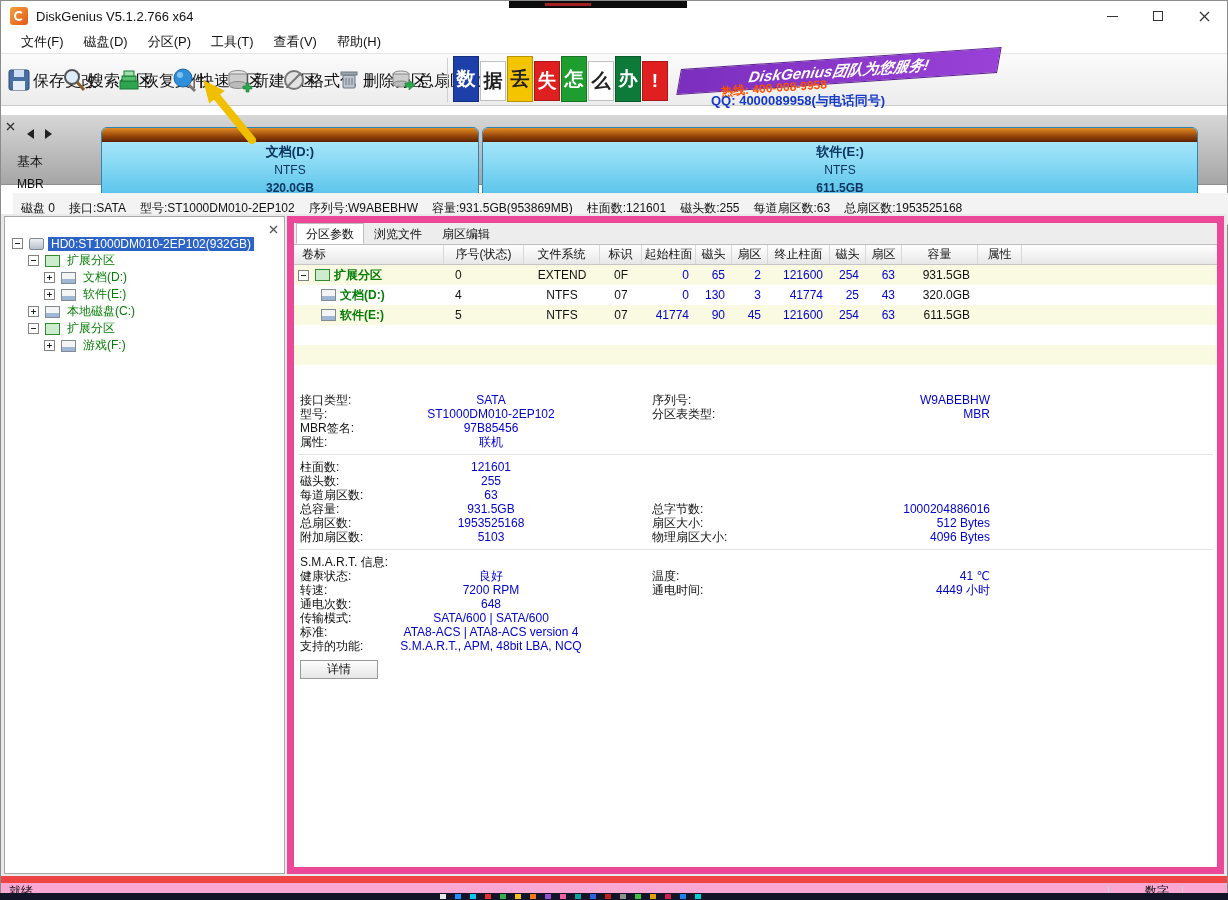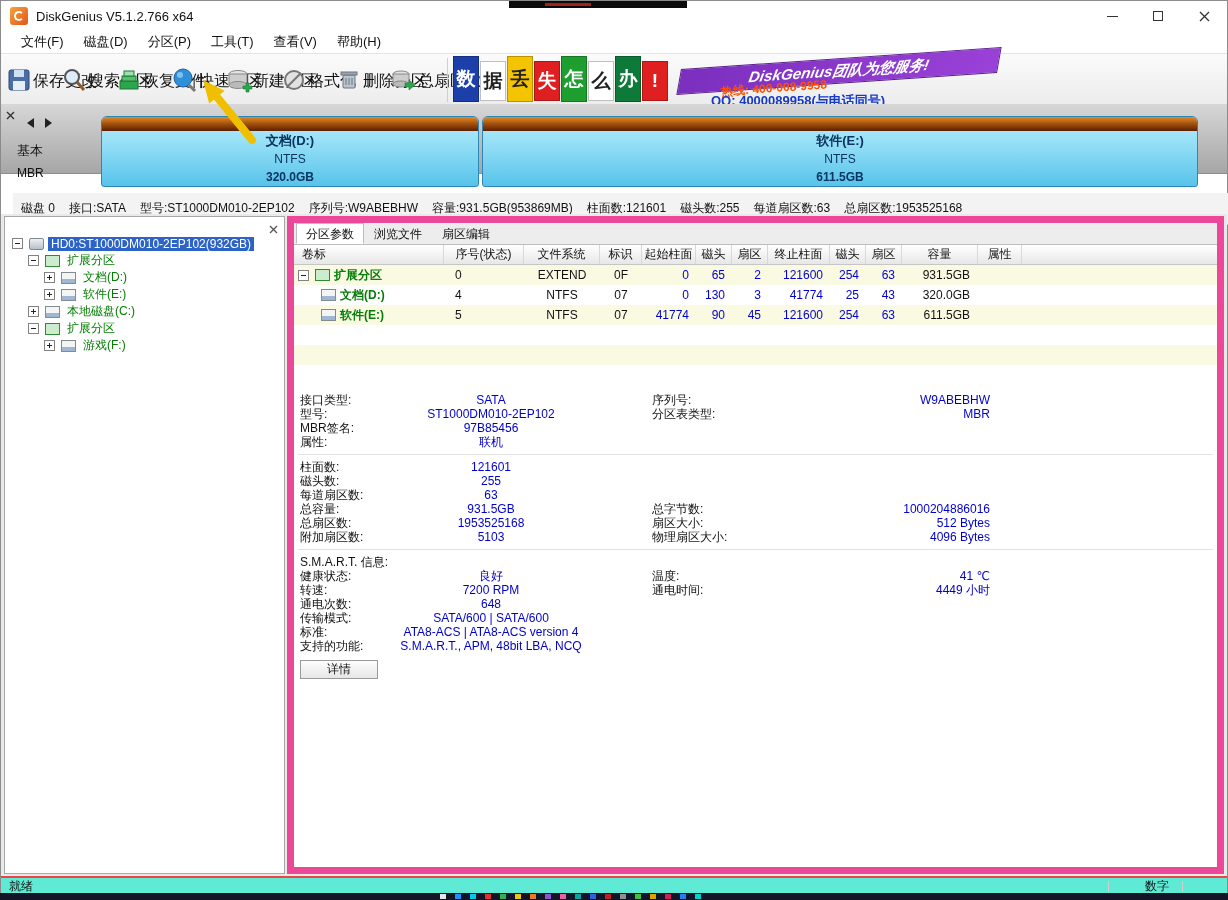--- a/index.html
+++ b/index.html
@@ -39,21 +39,21 @@
 .tile{width:26px;height:46px;display:flex;align-items:center;justify-content:center;font-size:19px;font-weight:bold;
       border:1px solid rgba(0,0,0,.25)}
 .tile:nth-child(even){height:40px;margin-top:5px}
 .banner{position:absolute;left:228px;top:3px;width:316px;height:26px;border:1px solid #5a1f90;
         background:linear-gradient(100deg,#7b2fbe,#9a41d8);transform:skewX(-14deg) rotate(-4deg);
         display:flex;align-items:center;justify-content:center;color:#fff;font-size:15px;font-weight:bold;font-style:italic;white-space:nowrap}
 .hotline{position:absolute;left:268px;top:25px;color:#ff5000;font-size:12px;font-weight:bold;transform:rotate(-4deg);white-space:nowrap}
 .qq{position:absolute;left:258px;top:37px;color:#1438c8;font-size:13px;font-weight:bold;white-space:nowrap}
 
 
-.pstrip{position:absolute;left:0;top:103px;width:100%;height:70px;background:linear-gradient(#d7d7d7,#a6a6a6);
+.pstrip{position:absolute;left:0;top:114px;width:100%;height:70px;background:linear-gradient(#d7d7d7,#a6a6a6);
         border-bottom:1px solid #8e8e8e}
 .pstrip-close{position:absolute;left:5px;top:2px}
 .nav-arrows{position:absolute;left:26px;top:14px;display:flex;gap:11px}
 .arrow-l{width:0;height:0;border-top:5px solid transparent;border-bottom:5px solid transparent;border-right:7px solid #222}
 .arrow-r{width:0;height:0;border-top:5px solid transparent;border-bottom:5px solid transparent;border-left:7px solid #222}
 .pl-label{position:absolute;left:16px;font-size:13px;color:#111}
 .pl-basic{top:38px}
 .pl-mbr{top:62px;font-size:12px}
 .pblock{position:absolute;top:12px;height:71px;border:1px solid #2e86b5;border-radius:6px 6px 3px 3px;overflow:hidden;
         background:linear-gradient(#b9edfb,#8edcf5 45%,#57c3ea)}
@@ -114,21 +114,21 @@
 .drow{position:relative;height:14px;line-height:14px;white-space:nowrap}
 .dl{position:absolute;left:6px;color:#111}
 .dv{position:absolute;left:56px;width:282px;text-align:center;color:#0000cc}
 .dl2{position:absolute;left:358px;color:#111}
 .dv2{position:absolute;left:420px;width:276px;text-align:right;color:#0000cc}
 .dsep{height:1px;background:#e3e3e3;margin:5px 4px}
 .detail-btn{margin:7px 0 0 6px;width:78px;height:19px;background:linear-gradient(#fdfdfd,#e6e6e6);
             border:1px solid #9a9a9a;font-size:12px;display:flex;align-items:center;justify-content:center}
 
 
-.statusbar{position:absolute;left:0;top:875px;width:100%;height:18px;background:#5eead4;border-top:2px solid #ef4444;font-size:12px}
+.statusbar{position:absolute;left:0;top:875px;width:100%;height:18px;background:#f9a8d4;border-top:7px solid #ef4444;font-size:12px}
 .status-left{position:absolute;left:8px;top:1px;line-height:15px}
 .status-right{position:absolute;right:58px;top:1px;line-height:15px}
 .sdiv{position:absolute;top:3px;width:1px;height:11px;background:#cfcfcf}
 .sdiv1{right:118px}.sdiv2{right:44px}
 
 
 .taskbar{position:absolute;left:0;top:893px;width:1228px;height:7px;background:#141428;display:flex;align-items:center;gap:9px;padding-left:440px}
 .tbdot{width:6px;height:5px;flex:none}
 
 

